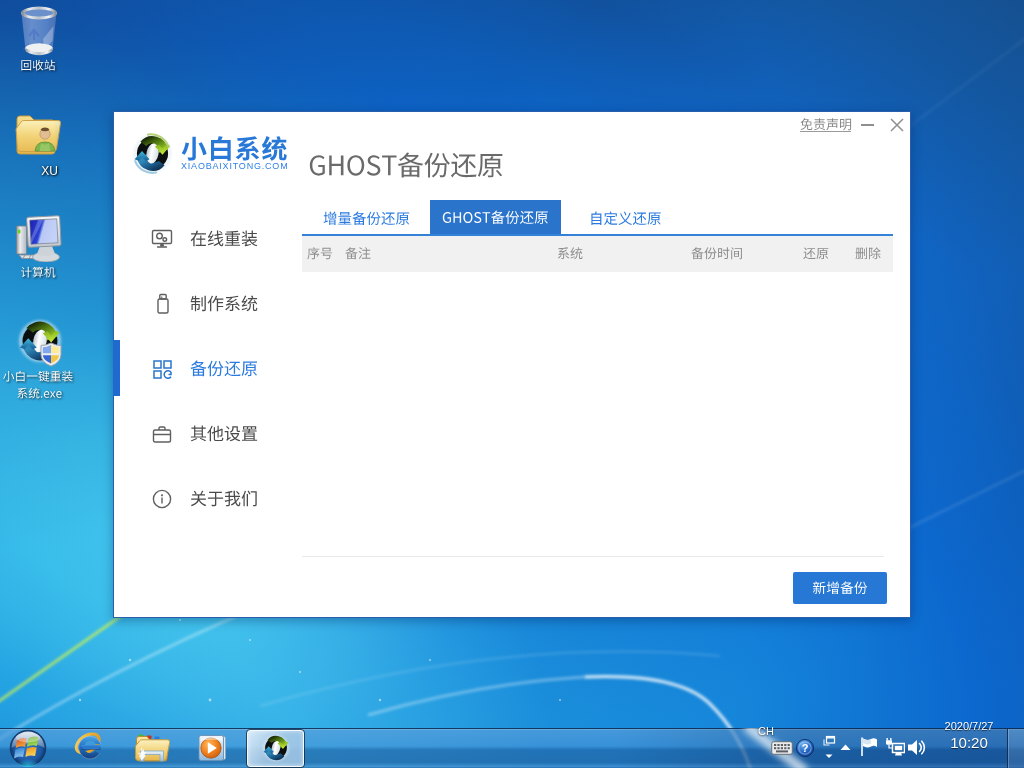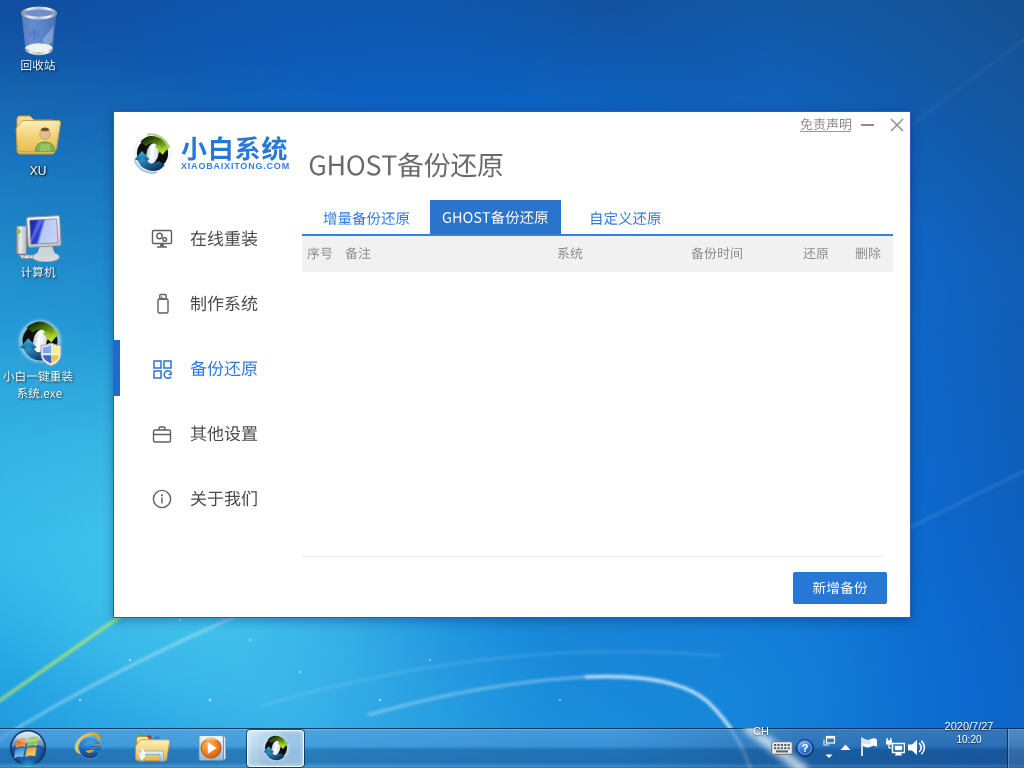--- a/index.html
+++ b/index.html
@@ -1,19 +1,19 @@
 <!DOCTYPE html>
 <html><head><meta charset="utf-8">
 <style>
 *{margin:0;padding:0;box-sizing:border-box}
 html,body{width:1024px;height:768px;overflow:hidden}
 body{position:relative;font-family:"Liberation Sans",sans-serif;background:#1565c0}
 .t{position:absolute;overflow:visible}
 .abs{position:absolute}
-.lbl{position:absolute;color:#fff;font-size:12px;text-align:center;text-shadow:1px 1px 2px rgba(0,0,0,.9),0 0 3px rgba(0,0,0,.7)}
+.lbl{position:absolute;color:#fff;font-size:12px;text-align:right;text-shadow:1px 1px 2px rgba(0,0,0,.9),0 0 3px rgba(0,0,0,.7)}
 .sh{filter:drop-shadow(1px 1.2px 1px rgba(0,0,0,.75))}
 </style></head><body>
 <svg class="abs" style="left:0;top:0" width="1024" height="768" viewBox="0 0 1024 768">
 <defs>
 <radialGradient id="wg1" cx="140" cy="530" r="1400" gradientUnits="userSpaceOnUse" gradientTransform="translate(140 530) rotate(20) scale(1 .56) translate(-140 -530)">
  <stop offset="0" stop-color="#48c8f0"></stop>
  <stop offset=".10" stop-color="#3ec2ec"></stop>
  <stop offset=".17" stop-color="#32b2e7"></stop>
  <stop offset=".235" stop-color="#22a0e2"></stop>
  <stop offset=".32" stop-color="#1c94dc"></stop>
@@ -244,21 +244,21 @@
 <ellipse cx="24" cy="24" rx="6.7" ry="11.3" fill="url(#ww)" transform="rotate(10 24 24)"></ellipse>
 <path d="M26.8 16.2 l8.4 9.2 8.4 -10 -4.1 -1.7 -4.2 4.7 -4 -4.2 Z" fill="url(#ggw)"></path>
 <path d="M3.9 30.4 l8.4 -9.2 8.4 9.2 -4.1 1.9 -4.2 -4.7 -4 4.5 Z" fill="url(#bbw)"></path>
 
 <path d="M19 2.9 A20.6 20.6 0 0 1 42 17" stroke="#b2cf72" stroke-width="2.3" fill="none" stroke-linecap="round" opacity=".95"></path>
 <path d="M28 45.2 A20.6 20.6 0 0 1 4.6 32.5" stroke="#9cc8de" stroke-width="2.3" fill="none" stroke-linecap="round" opacity=".95"></path>
 </svg></div>
 <svg class="t " style="left:181.0px;top:128.3px;" width="107" height="38" viewBox="0 -30.16 107 37.65">
     <path fill="#2878d8" d="M11.4 -21.7V-1.6C11.4 -1.1 11.2 -0.9 10.6 -0.9C10 -0.9 8.1 -0.9 6.4 -0.9C6.9 -0.1 7.5 1.4 7.6 2.3C10.2 2.3 12 2.2 13.2 1.7C14.4 1.2 14.8 0.3 14.8 -1.6V-21.7ZM17.6 -14.9C19.7 -11.1 21.7 -6.2 22.2 -3L25.6 -4.3C25 -7.6 22.8 -12.3 20.7 -16ZM4.6 -15.8C4 -12.3 2.7 -7.8 0.6 -5.1C1.4 -4.8 2.9 -4.1 3.6 -3.5C5.8 -6.4 7.2 -11.3 8.1 -15.2Z M37.6 -22.2C37.4 -21 37 -19.6 36.6 -18.3H30V2.3H33.1V0.6H46.4V2.3H49.7V-18.3H40.2C40.7 -19.3 41.2 -20.5 41.7 -21.7ZM33.1 -2.5V-7.4H46.4V-2.5ZM33.1 -10.5V-15.1H46.4V-10.5Z M59.9 -5.6C58.7 -4 56.6 -2.2 54.6 -1.1C55.4 -0.7 56.7 0.4 57.3 1C59.2 -0.3 61.5 -2.5 63.1 -4.5ZM69.7 -4.1C71.7 -2.6 74.3 -0.4 75.4 1L78.2 -0.9C76.9 -2.3 74.2 -4.4 72.2 -5.7ZM70.3 -11.5C70.8 -11 71.3 -10.5 71.8 -9.9L63.9 -9.4C67.3 -11.1 70.7 -13.2 73.8 -15.6L71.5 -17.6C70.3 -16.6 69.1 -15.7 67.8 -14.8L62.6 -14.5C64.2 -15.6 65.7 -16.8 67 -18.1C70.4 -18.5 73.6 -19 76.3 -19.6L74 -22.2C69.6 -21.1 62.4 -20.5 56 -20.2C56.3 -19.5 56.7 -18.3 56.7 -17.5C58.6 -17.6 60.6 -17.7 62.6 -17.8C61.3 -16.5 59.9 -15.5 59.4 -15.2C58.6 -14.7 58 -14.3 57.4 -14.2C57.7 -13.4 58.1 -12.1 58.3 -11.5C58.9 -11.8 59.7 -11.9 63.8 -12.2C62.1 -11.2 60.7 -10.4 59.9 -10.1C58.3 -9.3 57.3 -8.8 56.3 -8.7C56.6 -7.9 57 -6.4 57.1 -5.9C58 -6.2 59.2 -6.4 65.1 -6.9V-1.1C65.1 -0.9 65 -0.8 64.6 -0.8C64.1 -0.8 62.5 -0.8 61.2 -0.8C61.7 0 62.2 1.3 62.3 2.2C64.3 2.2 65.7 2.2 66.9 1.7C68 1.2 68.3 0.4 68.3 -1.1V-7.1L73.7 -7.6C74.3 -6.7 74.9 -5.9 75.3 -5.3L77.8 -6.8C76.7 -8.4 74.6 -10.9 72.6 -12.7Z M98.1 -9V-1.6C98.1 1 98.7 1.9 101 1.9C101.4 1.9 102.3 1.9 102.8 1.9C104.8 1.9 105.5 0.7 105.7 -3.4C104.9 -3.6 103.7 -4.1 103.1 -4.6C103 -1.3 102.9 -0.7 102.5 -0.7C102.3 -0.7 101.7 -0.7 101.6 -0.7C101.2 -0.7 101.2 -0.8 101.2 -1.6V-9ZM93.2 -8.9C93 -4.5 92.7 -1.8 88.7 -0.1C89.4 0.5 90.3 1.7 90.6 2.5C95.4 0.3 96.1 -3.5 96.3 -8.9ZM81.3 -1.8 82 1.3C84.5 0.3 87.7 -0.9 90.7 -2.1L90.1 -4.8C86.8 -3.6 83.5 -2.4 81.3 -1.8ZM95.5 -21.5C95.8 -20.6 96.3 -19.5 96.5 -18.7H90.7V-15.9H94.8C93.7 -14.5 92.5 -12.9 92 -12.4C91.4 -11.9 90.6 -11.6 90.1 -11.5C90.4 -10.9 90.9 -9.3 91 -8.5C91.9 -8.9 93.2 -9.1 102 -10C102.4 -9.3 102.7 -8.7 102.9 -8.2L105.5 -9.5C104.8 -11.2 103.2 -13.6 101.8 -15.4L99.4 -14.2C99.8 -13.7 100.2 -13.1 100.6 -12.4L95.5 -12C96.4 -13.2 97.5 -14.6 98.5 -15.9H105.3V-18.7H98.1L99.7 -19.2C99.5 -19.9 98.9 -21.2 98.4 -22.2ZM82 -10.7C82.4 -10.9 83 -11.1 85 -11.4C84.2 -10.2 83.6 -9.4 83.2 -9C82.4 -8 81.8 -7.4 81.1 -7.3C81.5 -6.5 82 -5 82.1 -4.4C82.8 -4.8 83.9 -5.2 90.2 -6.6C90 -7.3 90 -8.5 90.1 -9.4L86.5 -8.6C88.1 -10.6 89.7 -12.9 91 -15.2L88.3 -16.9C87.8 -16 87.3 -15.1 86.8 -14.2L84.9 -14C86.4 -16.1 87.8 -18.6 88.7 -20.9L85.5 -22.3C84.7 -19.4 83 -16.2 82.5 -15.4C81.9 -14.6 81.4 -14 80.9 -13.9C81.3 -13 81.8 -11.4 82 -10.7Z"></path>
   </svg>
-<div class="abs" style="left:181px;top:161px;width:120px;font-size:9px;letter-spacing:.8px;color:#2f80e8;font-weight:bold;transform:scaleY(.96)">XIAOBAIXITONG.COM</div>
+<div class="abs" style="left:181px;top:161px;width:120px;font-size:9px;letter-spacing:.8px;color:#2f80e8;font-weight:normal;transform:scaleY(.96)">XIAOBAIXITONG.COM</div>
 <svg class="t " style="left:308.0px;top:144.2px;" width="196" height="39" viewBox="0 -31.32 196 39.10">
     <path fill="#6a6a6a" d="M10.5 0.4C13.1 0.4 15.3 -0.6 16.6 -1.9V-10.3H10.1V-8.2H14.3V-3C13.5 -2.3 12.2 -1.8 10.7 -1.8C6.5 -1.8 4.1 -5 4.1 -10C4.1 -14.9 6.7 -18 10.7 -18C12.7 -18 14 -17.1 15 -16.1L16.3 -17.7C15.2 -18.9 13.4 -20.1 10.6 -20.1C5.4 -20.1 1.6 -16.3 1.6 -9.9C1.6 -3.5 5.3 0.4 10.5 0.4Z M21 0H23.5V-9.3H32.7V0H35.3V-19.8H32.7V-11.5H23.5V-19.8H21Z M47.7 0.4C52.6 0.4 56.1 -3.6 56.1 -10C56.1 -16.3 52.6 -20.1 47.7 -20.1C42.7 -20.1 39.2 -16.3 39.2 -10C39.2 -3.6 42.7 0.4 47.7 0.4ZM47.7 -1.8C44.1 -1.8 41.8 -5 41.8 -10C41.8 -14.9 44.1 -18 47.7 -18C51.2 -18 53.6 -14.9 53.6 -10C53.6 -5 51.2 -1.8 47.7 -1.8Z M65.6 0.4C69.7 0.4 72.3 -2.1 72.3 -5.3C72.3 -8.2 70.5 -9.6 68.2 -10.6L65.4 -11.8C63.9 -12.4 62.1 -13.1 62.1 -15.1C62.1 -16.8 63.6 -18 65.8 -18C67.7 -18 69.1 -17.3 70.4 -16.1L71.6 -17.7C70.3 -19.1 68.2 -20.1 65.8 -20.1C62.3 -20.1 59.6 -18 59.6 -14.9C59.6 -12 61.8 -10.6 63.6 -9.8L66.5 -8.6C68.4 -7.7 69.8 -7.1 69.8 -5C69.8 -3.1 68.2 -1.8 65.6 -1.8C63.6 -1.8 61.6 -2.8 60.2 -4.3L58.7 -2.6C60.4 -0.8 62.8 0.4 65.6 0.4Z M80 0H82.5V-17.7H88.5V-19.8H74V-17.7H80Z M107.6 -18.6C106.3 -17.2 104.5 -16 102.5 -15C100.7 -15.9 99.1 -17 97.9 -18.3L98.2 -18.6ZM99 -22.8C97.7 -20.4 95 -17.7 91.1 -15.9C91.6 -15.6 92.2 -14.9 92.5 -14.4C94 -15.2 95.3 -16.1 96.5 -17C97.6 -15.9 98.9 -14.9 100.4 -14C97.1 -12.6 93.4 -11.7 89.9 -11.2C90.2 -10.7 90.6 -9.9 90.8 -9.3C94.7 -9.9 98.9 -11.1 102.5 -12.9C105.9 -11.3 109.9 -10.2 114.1 -9.7C114.3 -10.2 114.9 -11.1 115.3 -11.5C111.5 -12 107.8 -12.8 104.7 -14C107.2 -15.5 109.4 -17.4 110.9 -19.6L109.6 -20.5L109.2 -20.4H99.8C100.3 -21 100.8 -21.7 101.2 -22.3ZM95.8 -3.5H101.5V-0.5H95.8ZM95.8 -5.1V-7.9H101.5V-5.1ZM109.2 -3.5V-0.5H103.6V-3.5ZM109.2 -5.1H103.6V-7.9H109.2ZM93.6 -9.6V2.2H95.8V1.3H109.2V2.1H111.4V-9.6Z M136.1 -22.1 134.3 -21.8C135.5 -16.5 137.3 -13.3 140.6 -10.4C140.9 -11 141.5 -11.7 142 -12.1C139 -14.6 137.2 -17.4 136.1 -22.1ZM122.8 -22.6C121.4 -18.5 119.1 -14.4 116.6 -11.8C117 -11.3 117.6 -10.3 117.8 -9.8C118.6 -10.7 119.4 -11.7 120.1 -12.8V2.2H122.1V-16.2C123.1 -18.1 124 -20 124.7 -22ZM129.3 -22C128.3 -17.8 126.2 -14.2 123.4 -12C123.8 -11.6 124.4 -10.6 124.7 -10.2C125.3 -10.7 125.9 -11.3 126.4 -11.9V-10.2H129.9C129.3 -4.9 127.7 -1.4 123.9 0.7C124.3 1.1 125 1.8 125.3 2.2C129.3 -0.3 131.2 -4.2 131.9 -10.2H136.7C136.4 -3.4 136 -0.8 135.4 -0.2C135.1 0.1 134.9 0.2 134.5 0.2C134 0.2 132.8 0.2 131.6 0.1C131.9 0.6 132.2 1.4 132.2 1.9C133.4 2 134.7 2 135.4 1.9C136.1 1.9 136.7 1.7 137.1 1.1C138 0.1 138.4 -2.9 138.7 -11.2C138.8 -11.4 138.8 -12.1 138.8 -12.1H126.6C128.7 -14.6 130.3 -17.9 131.3 -21.5Z M160.7 -13.1C162.7 -11.2 165.3 -8.5 166.5 -6.9L168.1 -8.3C166.8 -9.9 164.1 -12.5 162.2 -14.3ZM144.7 -21.2C146.2 -19.8 148 -17.8 148.8 -16.5L150.5 -17.8C149.6 -19 147.7 -20.9 146.2 -22.3ZM151.2 -20.8V-18.8H159.4C157.3 -14.5 153.9 -10.8 150 -8.5C150.5 -8.1 151.3 -7.2 151.6 -6.9C153.9 -8.4 156.1 -10.4 158 -12.9V-1.8H160.1V-15.8C160.7 -16.8 161.2 -17.8 161.7 -18.8H167.5V-20.8ZM149.2 -13.5H143.6V-11.5H147.1V-3.1C145.9 -2.6 144.6 -1.4 143.1 0.2L144.6 2.2C145.9 0.3 147.2 -1.4 148.1 -1.4C148.7 -1.4 149.6 -0.4 150.7 0.3C152.7 1.6 155 1.9 158.5 1.9C161.2 1.9 166.2 1.7 168.1 1.6C168.2 0.9 168.5 -0.1 168.8 -0.7C166 -0.4 161.9 -0.2 158.6 -0.2C155.4 -0.2 153 -0.4 151.2 -1.5C150.3 -2.1 149.7 -2.6 149.2 -3Z M179.1 -10.9H190.4V-8.3H179.1ZM179.1 -14.9H190.4V-12.4H179.1ZM188 -4.5C189.7 -2.7 191.8 -0.3 192.8 1.1L194.5 0.1C193.4 -1.3 191.2 -3.6 189.6 -5.3ZM179.2 -5.4C178 -3.6 176.2 -1.5 174.6 -0.1C175.1 0.2 175.9 0.7 176.3 1C177.8 -0.5 179.7 -2.8 181.1 -4.7ZM172.7 -21.2V-13.5C172.7 -9.4 172.5 -3.6 170.1 0.6C170.6 0.8 171.5 1.3 171.8 1.6C174.3 -2.7 174.7 -9.1 174.7 -13.5V-19.3H194.6V-21.2ZM183.5 -19C183.3 -18.3 182.8 -17.3 182.4 -16.5H177.1V-6.7H183.8V-0.1C183.8 0.2 183.7 0.4 183.2 0.4C182.8 0.4 181.4 0.4 179.8 0.3C180.1 0.9 180.4 1.6 180.5 2.1C182.5 2.1 183.9 2.1 184.7 1.8C185.5 1.5 185.7 1 185.7 -0.1V-6.7H192.5V-16.5H184.6C185 -17.2 185.4 -17.9 185.8 -18.7Z"></path>
   </svg>
 <svg class="t " style="left:800.0px;top:113.9px;" width="52" height="19" viewBox="0 -15.08 52 18.82">
     <path fill="#8a8a8a" d="M4.3 -11C3.6 -9.7 2.3 -8 0.5 -6.9C0.8 -6.7 1.1 -6.4 1.2 -6.1C1.5 -6.3 1.8 -6.5 2 -6.7V-3.6H5.5C4.9 -1.9 3.6 -0.6 0.7 0.1C0.9 0.3 1.1 0.7 1.2 0.9C4.5 0 5.9 -1.6 6.6 -3.6H7.1V-0.6C7.1 0.5 7.5 0.8 8.7 0.8C9 0.8 10.6 0.8 10.9 0.8C12 0.8 12.3 0.3 12.4 -1.5C12.1 -1.6 11.8 -1.8 11.5 -1.9C11.5 -0.4 11.4 -0.1 10.8 -0.1C10.5 -0.1 9.1 -0.1 8.8 -0.1C8.2 -0.1 8.1 -0.2 8.1 -0.6V-3.6H11.4V-7.6H7.6C8.1 -8.2 8.6 -8.9 8.9 -9.5L8.3 -10L8.1 -9.9H4.9C5.1 -10.2 5.2 -10.5 5.4 -10.8ZM3 -7.6C3.5 -8.1 3.9 -8.6 4.3 -9.1H7.5C7.2 -8.6 6.8 -8.1 6.4 -7.6ZM3 -6.8H6.1C6 -6 5.9 -5.2 5.8 -4.5H3ZM7.1 -6.8H10.4V-4.5H6.8C6.9 -5.2 7 -6 7.1 -6.8Z M19 -3.9V-2.8C19 -1.8 18.6 -0.6 13.9 0.3C14.1 0.5 14.4 0.8 14.5 1C19.4 0.1 20 -1.5 20 -2.8V-3.9ZM19.8 -0.8C21.4 -0.4 23.6 0.5 24.6 1.1L25.1 0.2C24 -0.3 21.9 -1.1 20.3 -1.6ZM15.4 -5.1V-1.3H16.4V-4.3H22.6V-1.4H23.7V-5.1ZM19 -10.9V-10H14.5V-9.2H19V-8.3H15.1V-7.6H19V-6.7H13.7V-5.9H25.3V-6.7H20V-7.6H24.1V-8.3H20V-9.2H24.6V-10H20V-10.9Z M32 -10.9V-9.8H26.9V-9H32V-7.7H27.7V-6.9H37.5V-7.7H33V-9H38.1V-9.8H33V-10.9ZM28 -5.8V-4.1C28 -2.8 27.8 -0.9 26.4 0.4C26.6 0.6 27 0.9 27.1 1.1C28.1 0.2 28.6 -1 28.8 -2.2H36.3V-1.5H37.3V-5.8ZM36.3 -3H33V-5H36.3ZM28.9 -3C28.9 -3.4 29 -3.8 29 -4.1V-5H32V-3Z M43.4 -5.9V-3.3H41V-5.9ZM43.4 -6.7H41V-9.2H43.4ZM40 -10.1V-1.1H41V-2.4H44.3V-10.1ZM50.1 -9.5V-7.2H46.5V-9.5ZM45.5 -10.4V-5.7C45.5 -3.7 45.3 -1.2 43.1 0.5C43.3 0.6 43.7 0.9 43.8 1.1C45.3 -0 46 -1.6 46.3 -3.1H50.1V-0.2C50.1 -0 50 0.1 49.8 0.1C49.6 0.1 48.7 0.1 47.9 0.1C48 0.3 48.2 0.7 48.2 1C49.4 1 50.1 1 50.5 0.8C50.9 0.7 51.1 0.4 51.1 -0.2V-10.4ZM50.1 -6.3V-4H46.4C46.4 -4.6 46.5 -5.2 46.5 -5.7V-6.3Z"></path>
   </svg>
 <div class="abs" style="left:800px;top:131px;width:51px;border-top:1px solid #9a9a9a"></div>
 <div class="abs" style="left:861px;top:124px;width:13px;border-top:2px solid #8f8f8f"></div>
 <svg class="abs" style="left:890px;top:118px" width="14" height="14" viewBox="0 0 14 14">
 <path d="M1 1 L13 13 M13 1 L1 13" stroke="#8f8f8f" stroke-width="1.5"></path>
@@ -550,14 +550,14 @@
 <path d="M2 3.2 h6 v3 q0 1.5 -1.5 1.5 h-3 q-1.5 0 -1.5 -1.5 Z" fill="#fff"></path>
 <path d="M5 7.8 v3.2 h4" fill="none" stroke="#fff" stroke-width="1.2"></path>
 <rect x="8.5" y="6.5" width="12" height="9" fill="none" stroke="#fff" stroke-width="1.5"></rect>
 <rect x="10.8" y="8.8" width="7.4" height="4.4" fill="#fff"></rect>
 <path d="M12 15.5 h5 l1 3 h-7 Z" fill="#fff"></path>
 </svg>
 <svg class="abs" style="left:906px;top:738px" width="20" height="19" viewBox="0 0 20 19">
 <path d="M2 6.5 h4 l5 -4.5 v15 l-5 -4.5 h-4 Z" fill="#fff"></path>
 <path d="M13.5 5.5 a5.5 5.5 0 0 1 0 8 M15.8 3.2 a9 9 0 0 1 0 12.6" stroke="#fff" stroke-width="1.6" fill="none" stroke-linecap="round"></path>
 </svg>
-<div class="lbl" style="left:939px;top:734px;width:60px;font-size:10px;text-align:center;text-shadow:0 1px 1px rgba(0,0,0,.6)">10:20</div>
+<div class="lbl" style="left:939px;top:734px;width:60px;font-size:15px;text-align:center;text-shadow:0 1px 1px rgba(0,0,0,.6)">10:20</div>
 <div class="lbl" style="left:939px;top:720px;width:60px;font-size:11px;text-align:center;text-shadow:0 1px 1px rgba(0,0,0,.6)">2020/7/27</div>
 <div class="abs" style="left:1007px;top:729px;width:17px;height:39px;background:linear-gradient(180deg,rgba(130,180,220,.35),rgba(70,115,170,.4));border-left:1px solid rgba(15,35,70,.85);box-shadow:inset 1px 0 0 rgba(255,255,255,.22)"></div>
 </body></html>

